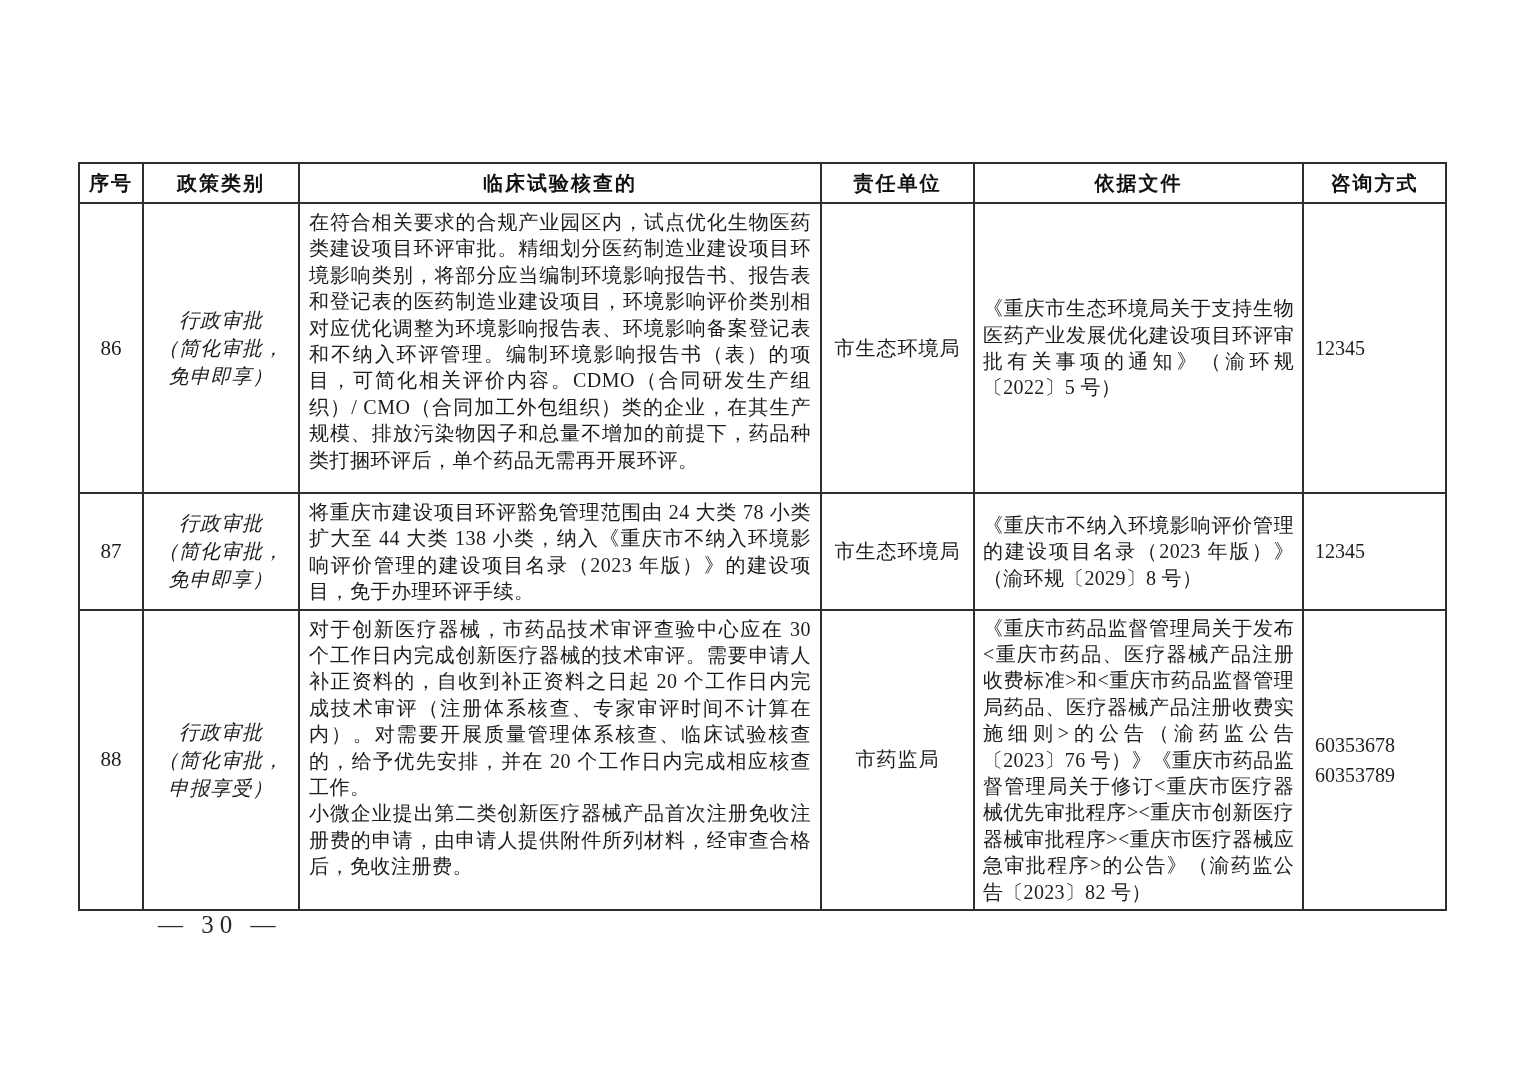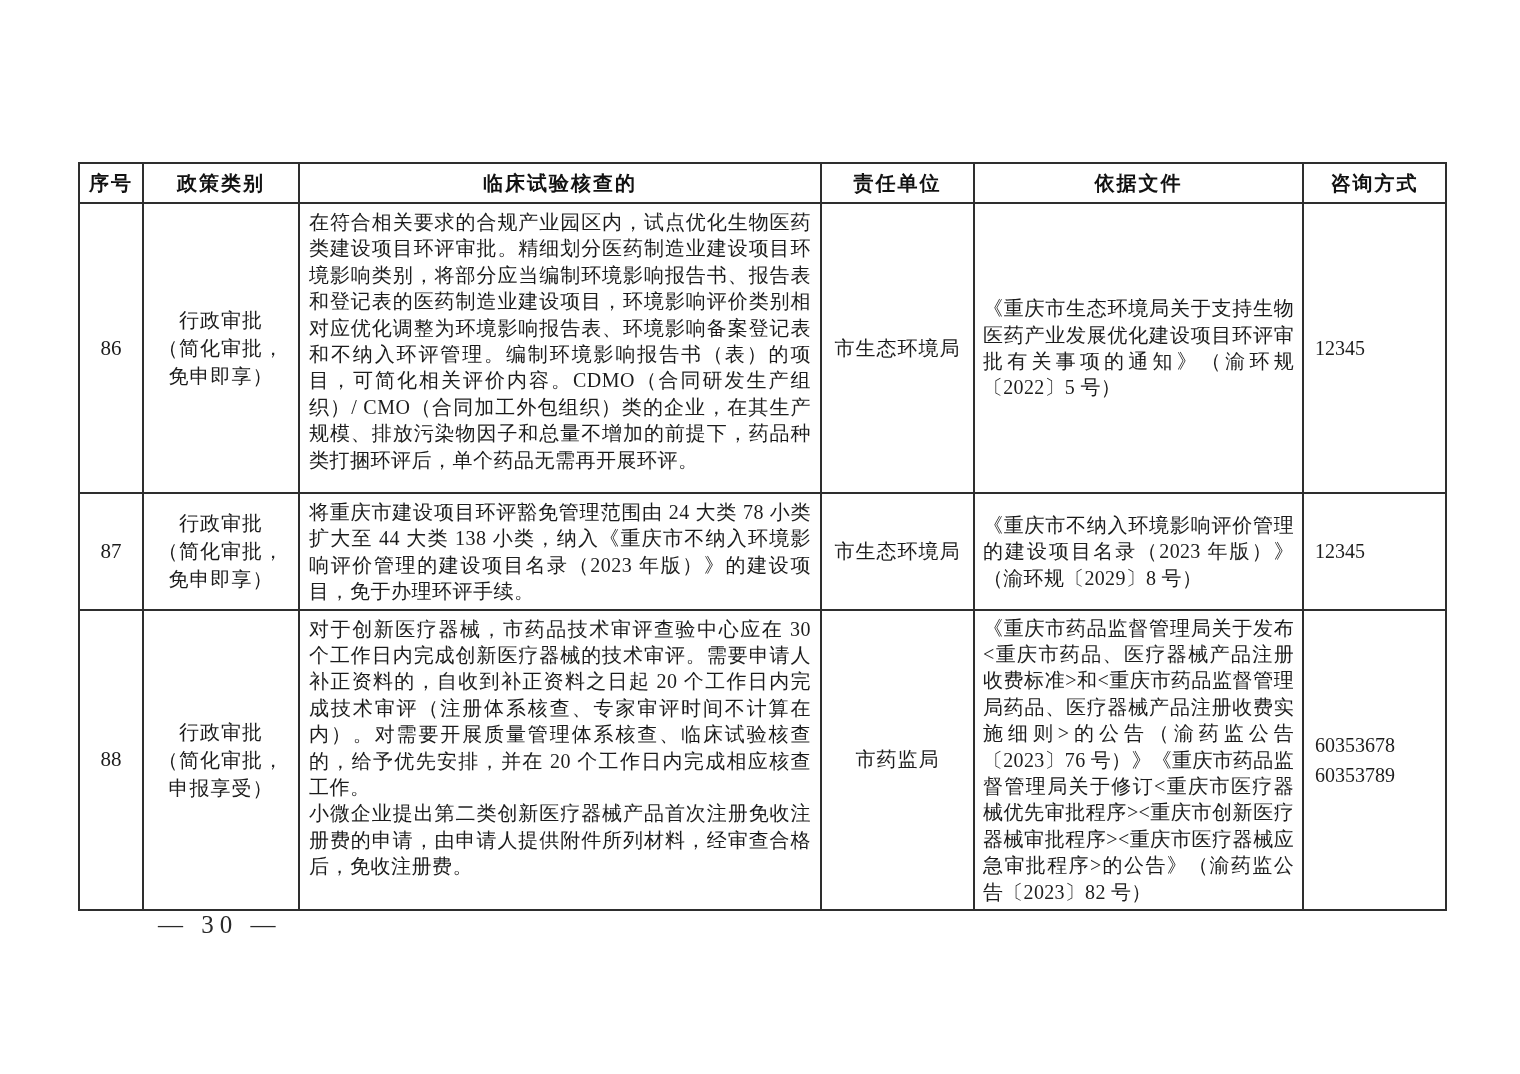--- a/index.html
+++ b/index.html
@@ -47,20 +47,21 @@
     color: #111;
   }
   td.c-id {
     text-align: center;
     vertical-align: middle;
     font-size: 21px;
   }
   td.c-cat {
     text-align: center;
     vertical-align: middle;
+    font-style: italic;
   }
   td.c-cat .cat-text {
     white-space: pre-line;
     line-height: 28px;
     letter-spacing: 1px;
   }
   td.c-content {
     vertical-align: top;
   }
   td.c-content .body-text {

